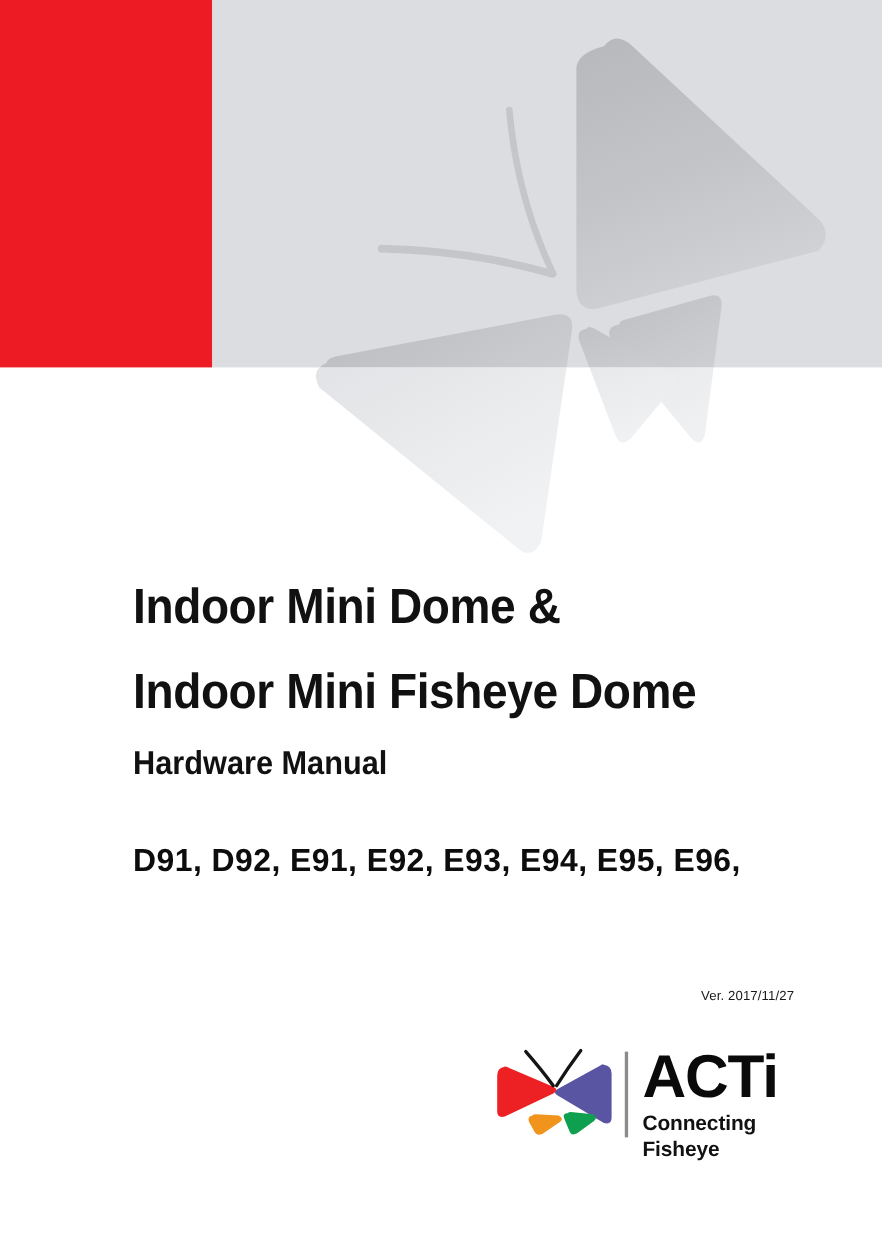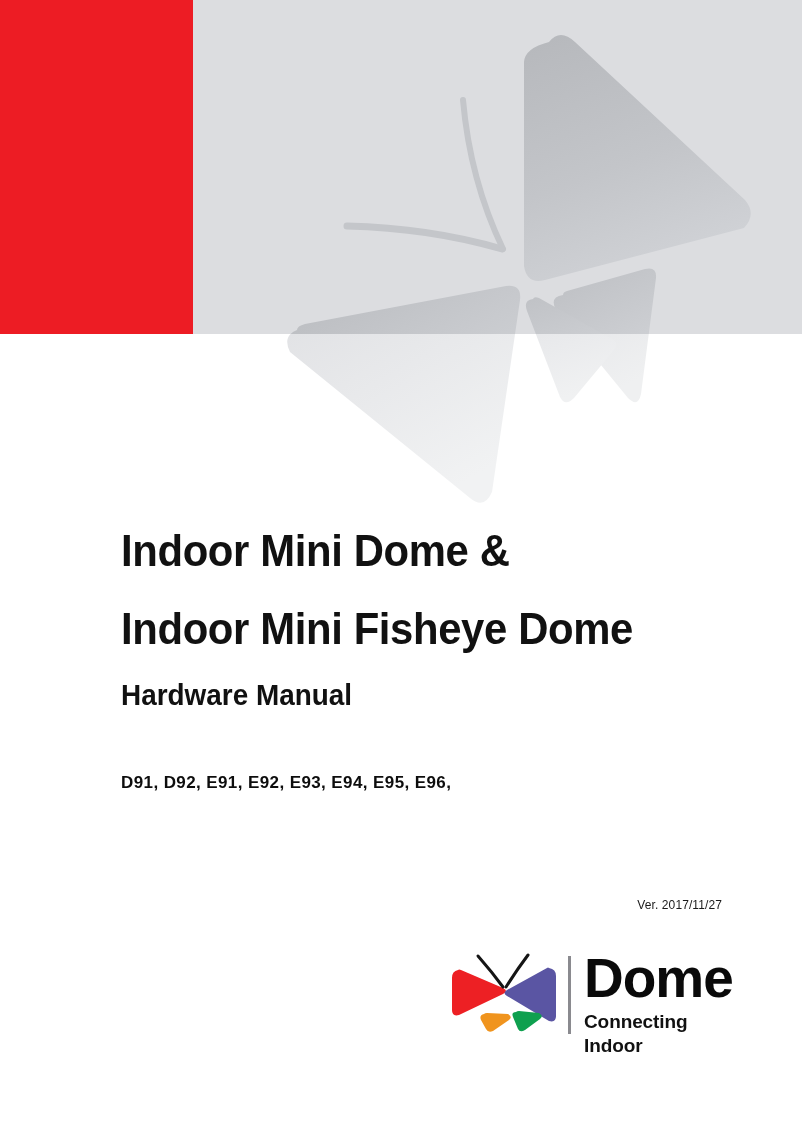--- a/index.html
+++ b/index.html
@@ -78,21 +78,21 @@
 
   #models-block {
     position: absolute;
     left: 121px;
     top: 760px;
     width: 640px;
   }
   .model-line {
     font-family: "Liberation Sans Narrow", "Liberation Sans", sans-serif;
     font-weight: bold;
-    font-size: 17px;
+    font-size: 29px;
     line-height: 46px;
     letter-spacing: 0.4px;
     color: #0d0d0d;
     white-space: nowrap;
   }
 
   #version {
     position: absolute;
     right: 80px;
     top: 898px;
@@ -251,16 +251,16 @@
 
     <path d="M 68 62 Q 63 62 65 67 L 70 79 Q 72 83 77 80 L 92 69 Q 96 66 91 63 L 71 61 Q 69 61 68 62 Z" fill="#0FA04F"></path>
 
     <path d="M 30 6 Q 44 22 55 37" stroke="#151515" stroke-width="3" fill="none" stroke-linecap="round"></path>
     <path d="M 80 5 Q 68 21 58 37" stroke="#151515" stroke-width="3" fill="none" stroke-linecap="round"></path>
   </svg>
 
   <div id="acti-divider"></div>
 
   <div id="acti-wordmark">
-    <div id="acti-name">Dome</div>
-    <div id="acti-tagline">Connecting Indoor</div>
+    <div id="acti-name">ACTi</div>
+    <div id="acti-tagline">Connecting Fisheye</div>
   </div>
 </div>
 
 </body></html>

